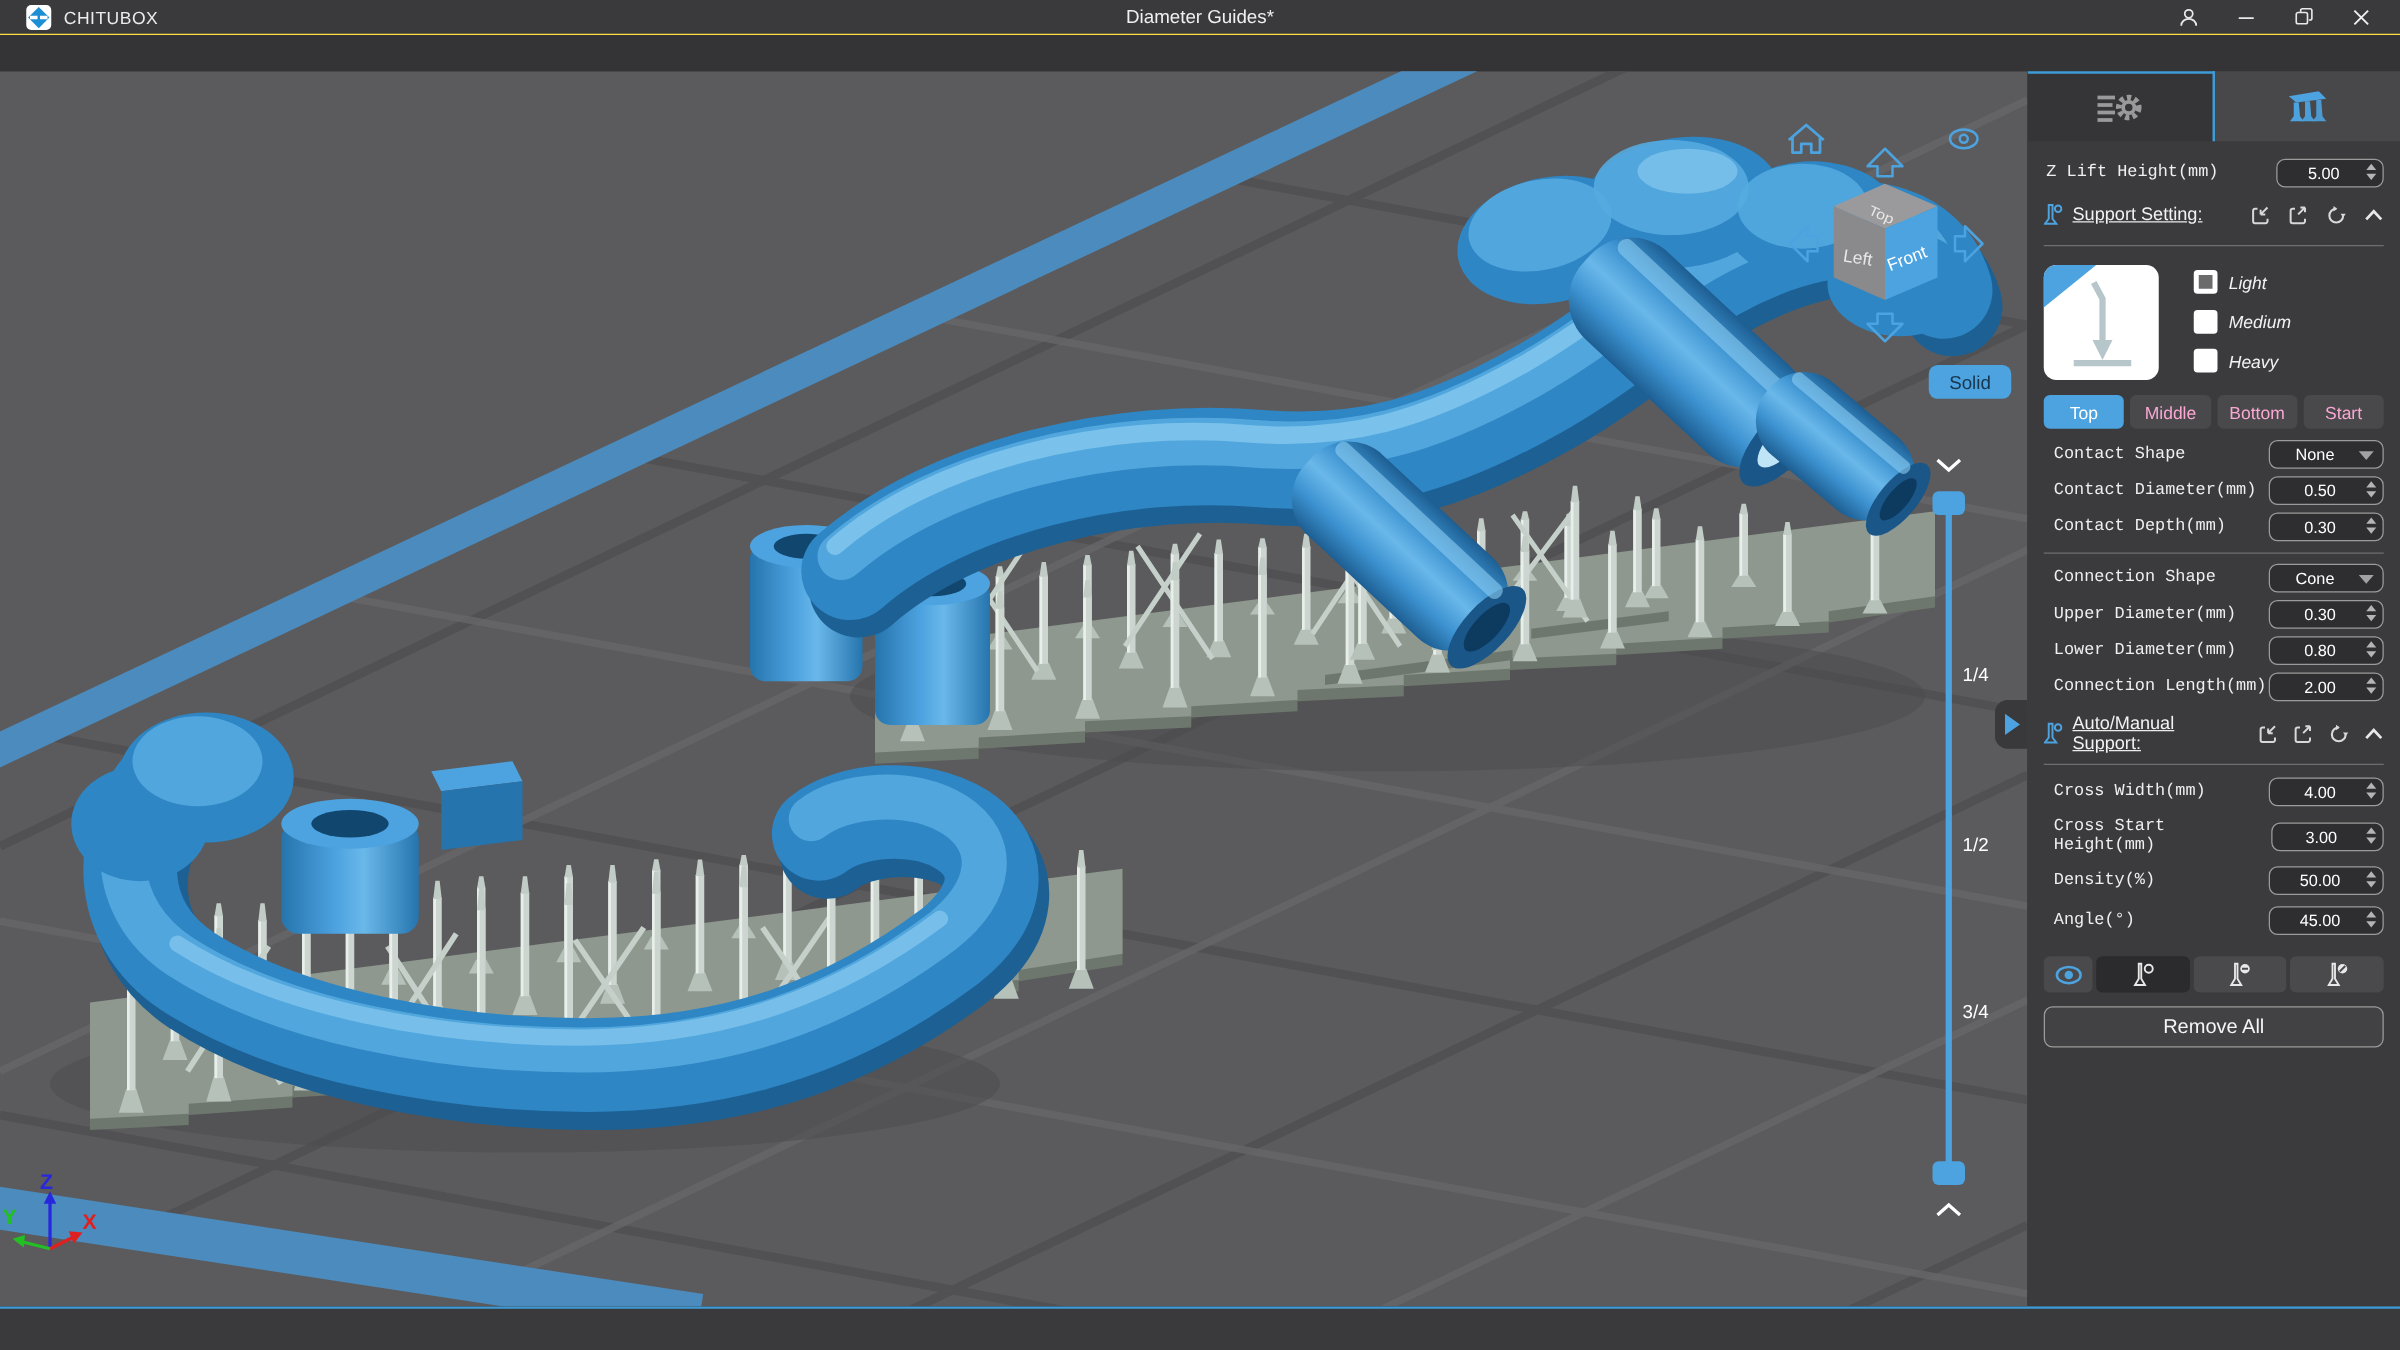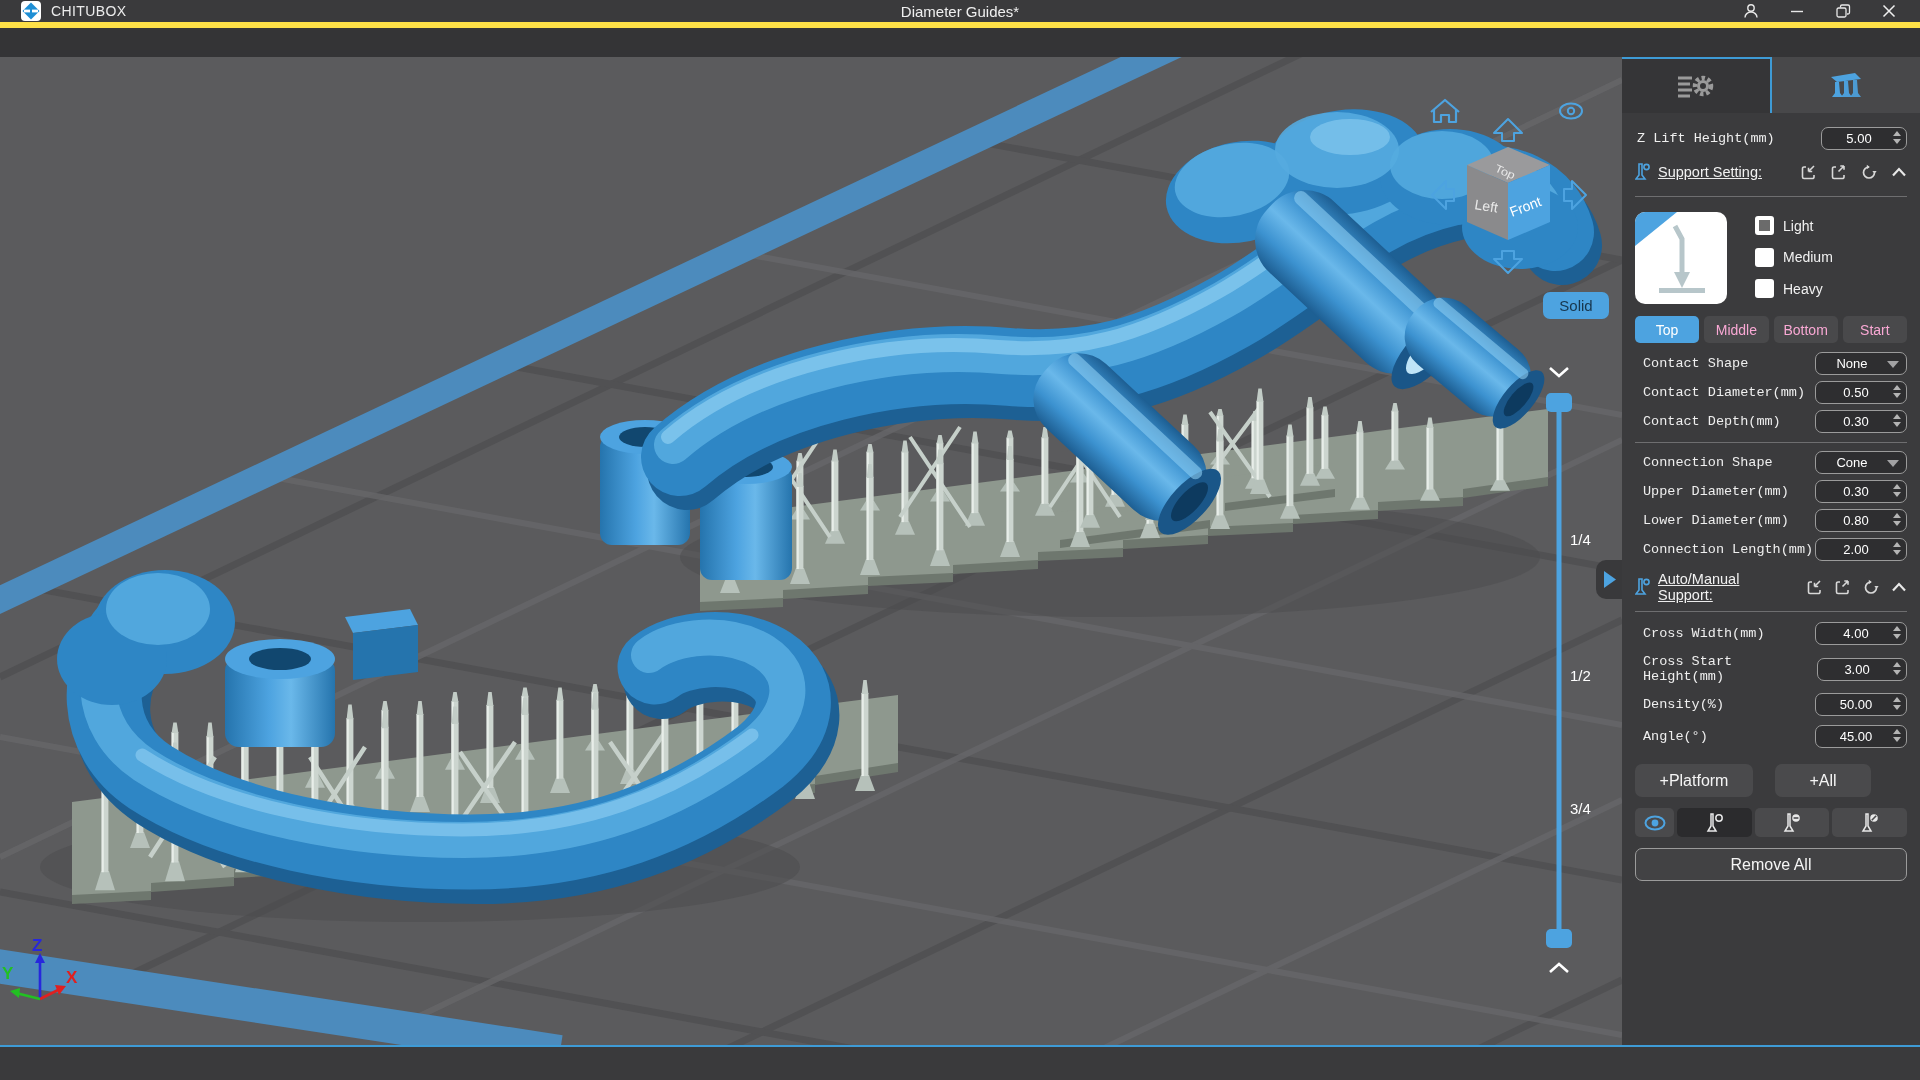--- a/index.html
+++ b/index.html
@@ -1,19 +1,19 @@
 <!DOCTYPE html>
 <html><head>
 <meta charset="utf-8">
 <style>
   * { margin:0; padding:0; box-sizing:border-box; }
   html,body { width:1920px; height:1080px; overflow:hidden; background:#2b2b2d;
               font-family:"Liberation Sans", sans-serif; }
   .titlebar { height:28px; background:#3a3a3c; display:flex; align-items:center;
-              position:relative; border-bottom:6px solid #fde047; }
+              position:relative; border-bottom:1px solid #fde047; }
   .tb-left { display:flex; align-items:center; gap:9px; padding-left:20px; }
   .app-name { color:#ececec; font-size:14px; letter-spacing:.4px; }
   .tb-title { position:absolute; left:0; right:0; text-align:center; color:#f0f0f0; font-size:15px; }
   .tb-right { margin-left:auto; display:flex; align-items:center; gap:0; padding-right:8px; z-index:2; }
   .tb-btn { width:46px; height:28px; display:flex; align-items:center; justify-content:center; }
   .toolbar-strip { height:29px; background:#343436; }
   .main { display:flex; height:988px; }
   .viewport { width:1622px; height:988px; position:relative; background:#343436; }
   .viewport svg { display:block; }
   .panel { width:298px; height:988px; background:#3b3b3d; display:flex; flex-direction:column; color:#ececec; }
@@ -38,21 +38,21 @@
   .spin .dn { width:0; height:0; border-left:4px solid transparent; border-right:4px solid transparent; border-top:5px solid #b4b4b4; }
   .sel span { padding-right:18px; }
   .sel .caret { position:absolute; right:7px; top:8px; width:0; height:0;
                 border-left:6px solid transparent; border-right:6px solid transparent; border-top:7px solid #a2a2a4; }
   .preview-row { display:flex; margin:6px 0 10px 0; }
   .pv-box { width:92px; height:92px; background:#ffffff; border-radius:10px; position:relative; overflow:hidden; flex:none; }
   .cbcol { display:flex; flex-direction:column; justify-content:space-between; padding:4px 0 6px 28px; }
   .cbrow { display:flex; align-items:center; gap:9px; }
   .cb { width:19px; height:19px; background:#ffffff; border-radius:3px; position:relative; flex:none; }
   .cb.checked::after { content:""; position:absolute; left:4px; top:4px; width:11px; height:11px; background:#6b6b6b; }
-  .cblbl { font-size:14px; color:#f2f2f2; }
+  .cblbl { font-size:14px; color:#f2f2f2;font-style:italic; }
   .segtabs { display:flex; gap:5px; margin:2px 0 9px 0; }
   .seg { flex:1; height:27px; border-radius:5px; background:#49494b; color:#f9a8d4; font-size:14px;
          display:flex; align-items:center; justify-content:center; }
   .seg.active { background:#4da3e0; color:#ffffff; }
   .btnrow { display:flex; gap:22px; margin-top:10px; }
   .bigbtn { height:33px; border-radius:7px; background:#4a4a4c; color:#f5f5f5; font-size:16px;
             display:flex; align-items:center; justify-content:center; }
   .bigbtn.platform { width:118px; }
   .bigbtn.all { width:96px; }
   .iconrow { display:flex; gap:3px; margin-top:11px; }
@@ -592,24 +592,20 @@
       <span class="lbl">Angle(°)</span>
       <div class="ctrl spin">
         <span>45.00</span>
         <div class="arrows">
               <div class="up"></div>
               <div class="dn"></div>
             </div>
       </div>
     </div>
 
-    <div class="btnrow">
-      <div class="bigbtn platform">+Platform</div>
-      <div class="bigbtn all">+All</div>
-    </div>
 
     <div class="iconrow">
       <div class="ibtn eye">
         <svg width="22" height="16" viewBox="0 0 22 16">
           <ellipse cx="11" cy="8" rx="9.5" ry="6.5" fill="none" stroke="#4da3e0" stroke-width="2"></ellipse>
           <circle cx="11" cy="8" r="3.4" fill="#4da3e0"></circle>
         </svg>
       </div>
       <div class="ibtn wide pressed">
         <svg width="22" height="22" viewBox="0 0 22 22">

